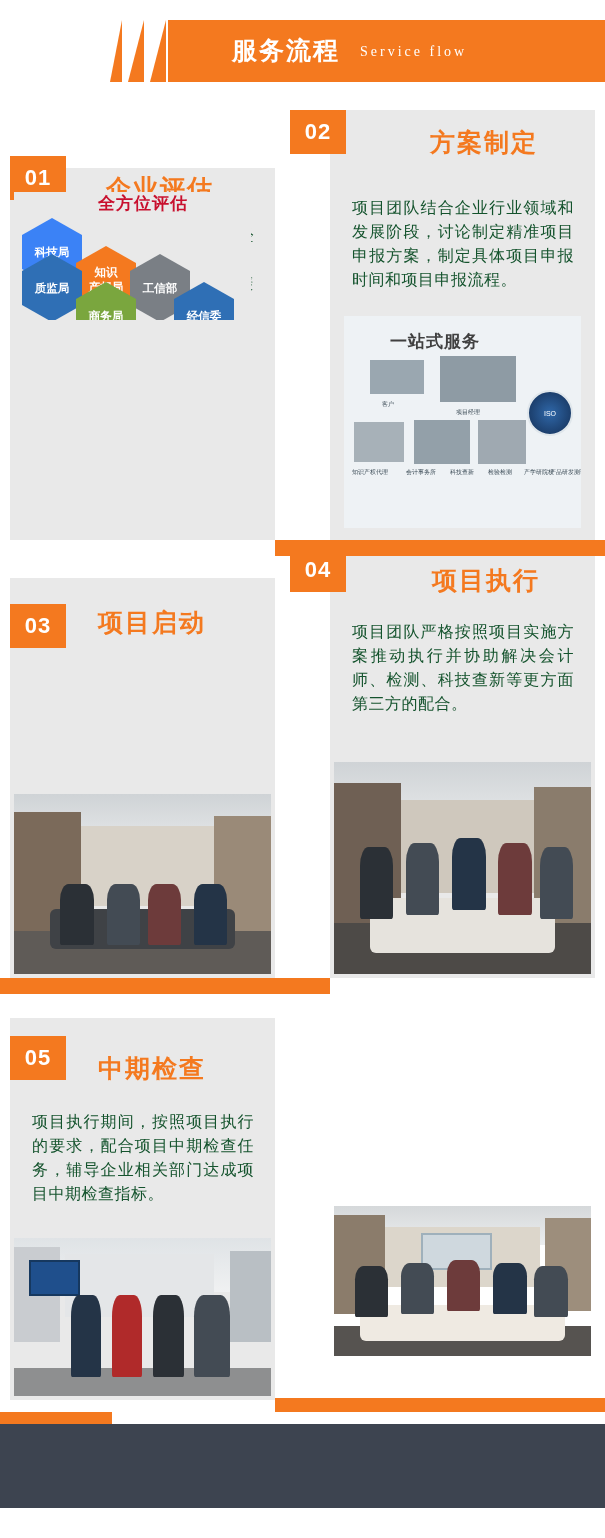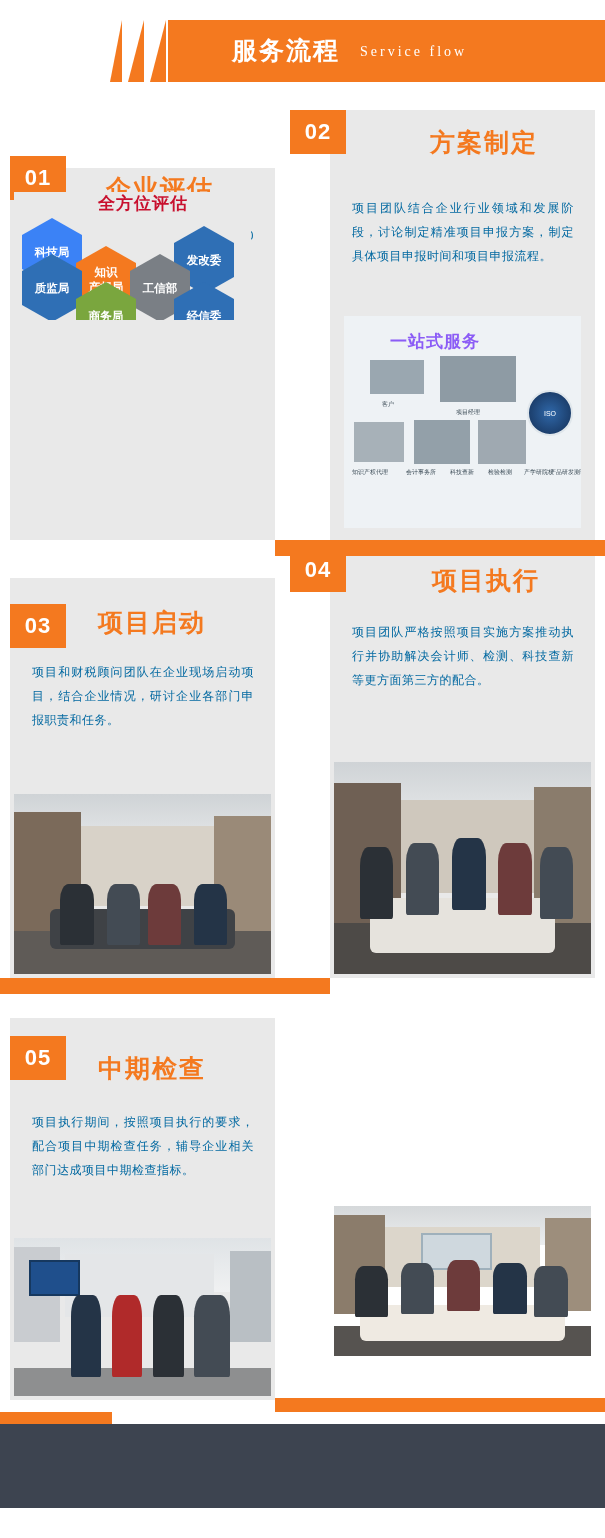--- a/index.html
+++ b/index.html
@@ -74,22 +74,22 @@
   .card-title{
     position:absolute;
     color:#f4791f;
     font-size:25px;
     font-weight:bold;
     letter-spacing:2px;
     white-space:nowrap;
   }
   .card-text{
     position:absolute;
-    color:#0369a1;
-    font-size:12px;
+    color:#14532d;
+    font-size:16px;
     line-height:24px;
     letter-spacing:0.5px;
     text-align:justify;
   }
 
   
   #card1{left:10px;top:168px;width:265px;height:372px;}
   #card1 .badge{left:0px;top:-12px;text-align:center;}
   #card1 .card-title{left:96px;top:4px;}
   #card1 .card-text{left:22px;top:56px;width:222px;}
@@ -136,21 +136,21 @@
     position:absolute;left:0;top:0;width:60px;height:68px;
     clip-path:polygon(50% 0%,100% 25%,100% 75%,50% 100%,0% 75%,0% 25%);
     display:flex;align-items:center;justify-content:center;
     color:#fff;font-size:11.5px;font-weight:bold;text-align:center;line-height:15px;
   }
 
   
   #svc{left:344px;top:316px;width:237px;height:212px;background:#eef2f5;}
   #svc .svc-title{
     position:absolute;left:46px;top:14px;
-    color:#8b5cf6;font-size:17px;font-weight:bold;letter-spacing:1px;
+    color:#404040;font-size:17px;font-weight:bold;letter-spacing:1px;
   }
   .svc-ph{position:absolute;background:#b9c4cc;}
   .svc-lbl{position:absolute;font-size:6px;color:#3a4a55;white-space:nowrap;}
   .svc-seal{
     position:absolute;right:8px;top:74px;width:42px;height:42px;border-radius:50%;
     background:radial-gradient(circle at 50% 50%,#2f67a8 0%,#1c3f6d 70%,#14304f 100%);
     color:#fff;font-size:7px;display:flex;align-items:center;justify-content:center;
     border:2px solid #dfe6eb;
   }
 
@@ -211,23 +211,20 @@
     <div class="card-text">项目团队拥有10年以上服务经验，100多种项目申报经验，企业评估更具体，更精准，避免无效规划和申报。</div>
   </div>
   <div class="photo" id="hex-area">
     <div id="hex-title">全方位评估</div>
     <div class="hexw" style="left:8px;top:26px;">
       <div class="shape" style="background:#3b82f6">科技局</div>
     </div>
     <div class="hexw" style="left:62px;top:54px;text-decoration:underline;">
       <div class="shape" style="background:#f4791f;white-space:pre-line">知识
 产权局</div>
-    </div>
-    <div class="hexw" style="left:160px;top:34px;">
-      <div class="shape" style="background:#2f6fb5">发改委</div>
     </div>
     <div class="hexw" style="left:116px;top:62px;">
       <div class="shape" style="background:#7a7f85">工信部</div>
     </div>
     <div class="hexw" style="left:8px;top:62px;">
       <div class="shape" style="background:#2f6fb5">质监局</div>
     </div>
     <div class="hexw" style="left:160px;top:90px;">
       <div class="shape" style="background:#2f6fb5">经信委</div>
     </div>
@@ -255,21 +252,20 @@
     <div class="svc-lbl" style="left:106px;top:152px;">科技查新</div>
     <div class="svc-lbl" style="left:144px;top:152px;">检验检测</div>
     <div class="svc-lbl" style="left:180px;top:152px;">产学研院校</div>
     <div class="svc-lbl" style="left:206px;top:152px;">产品研发测试</div>
     <div class="svc-seal">ISO</div>
   </div>
 
   <div class="card" id="card3">
     <div class="badge">03</div>
     <div class="card-title">项目启动</div>
-    <div class="card-text">项目和财税顾问团队在企业现场启动项目，结合企业情况，研讨企业各部门申报职责和任务。</div>
   </div>
   <div class="photo" id="photo3">
     <div class="room">
       <div class="ceil"></div>
         <div class="wallL"></div>
         <div class="wallR"></div>
       <div class="back"></div>
         <div class="floor"></div>
         <div class="table"></div>
       <div class="person" style="left:18%"></div>

